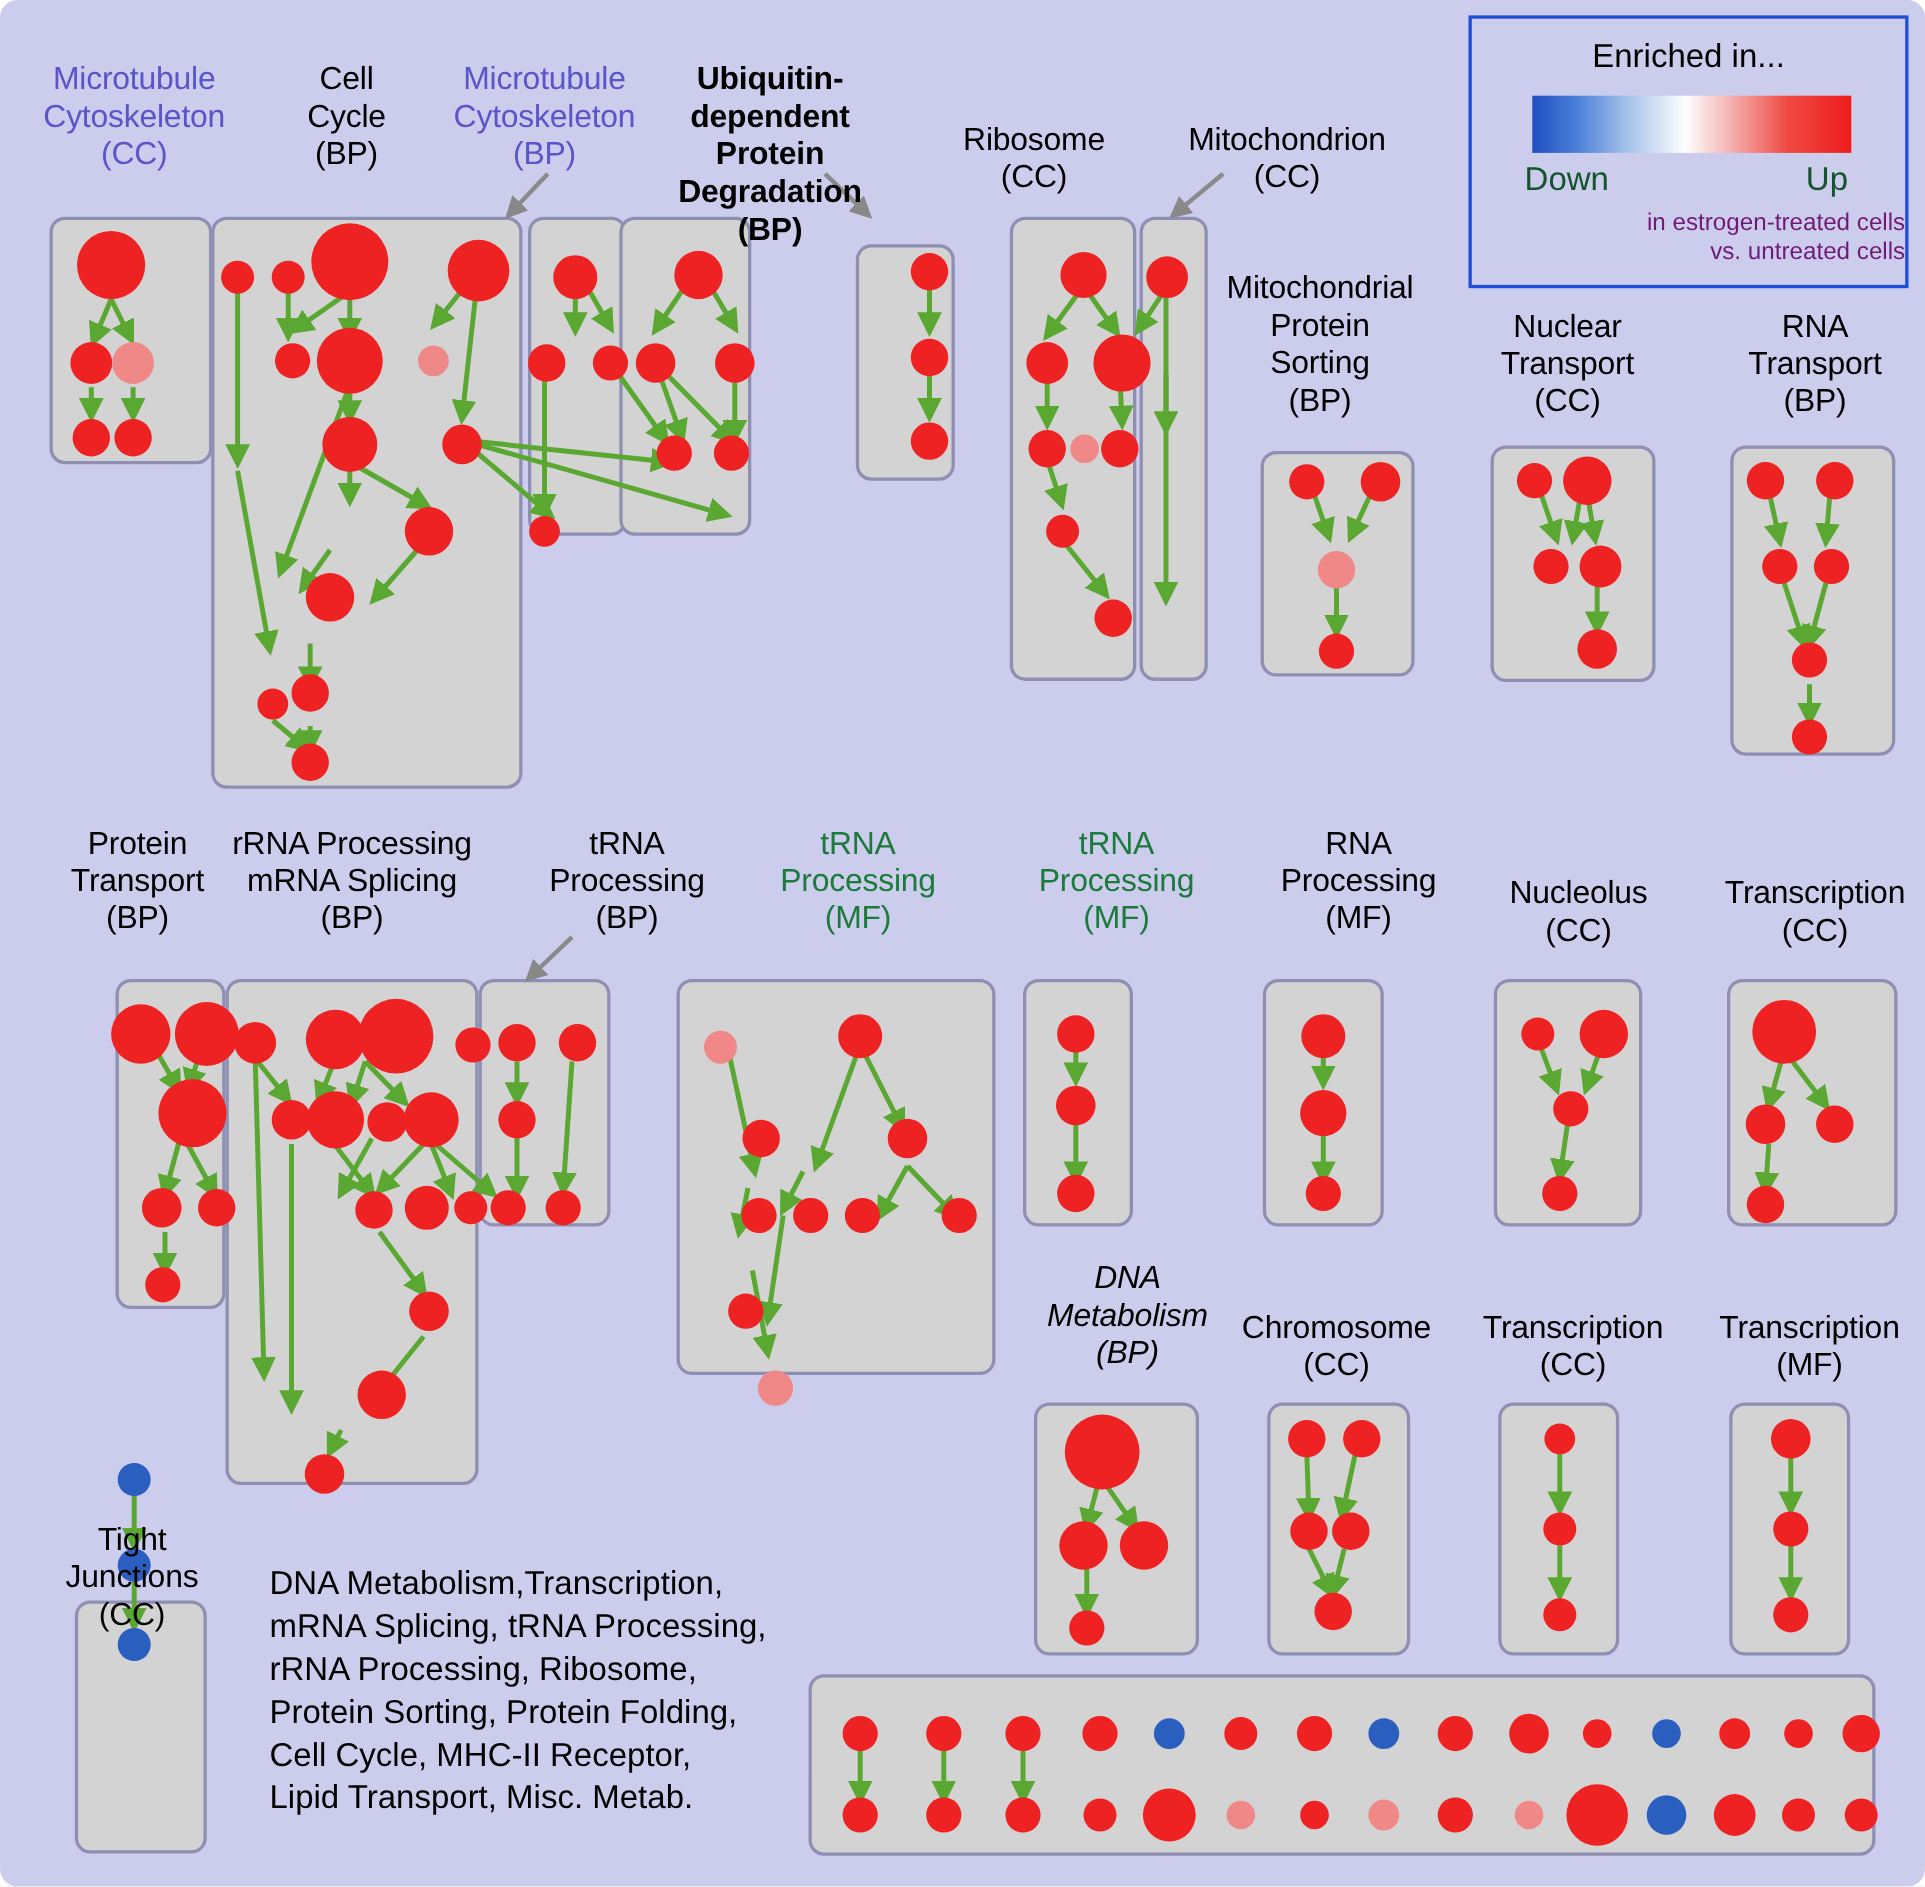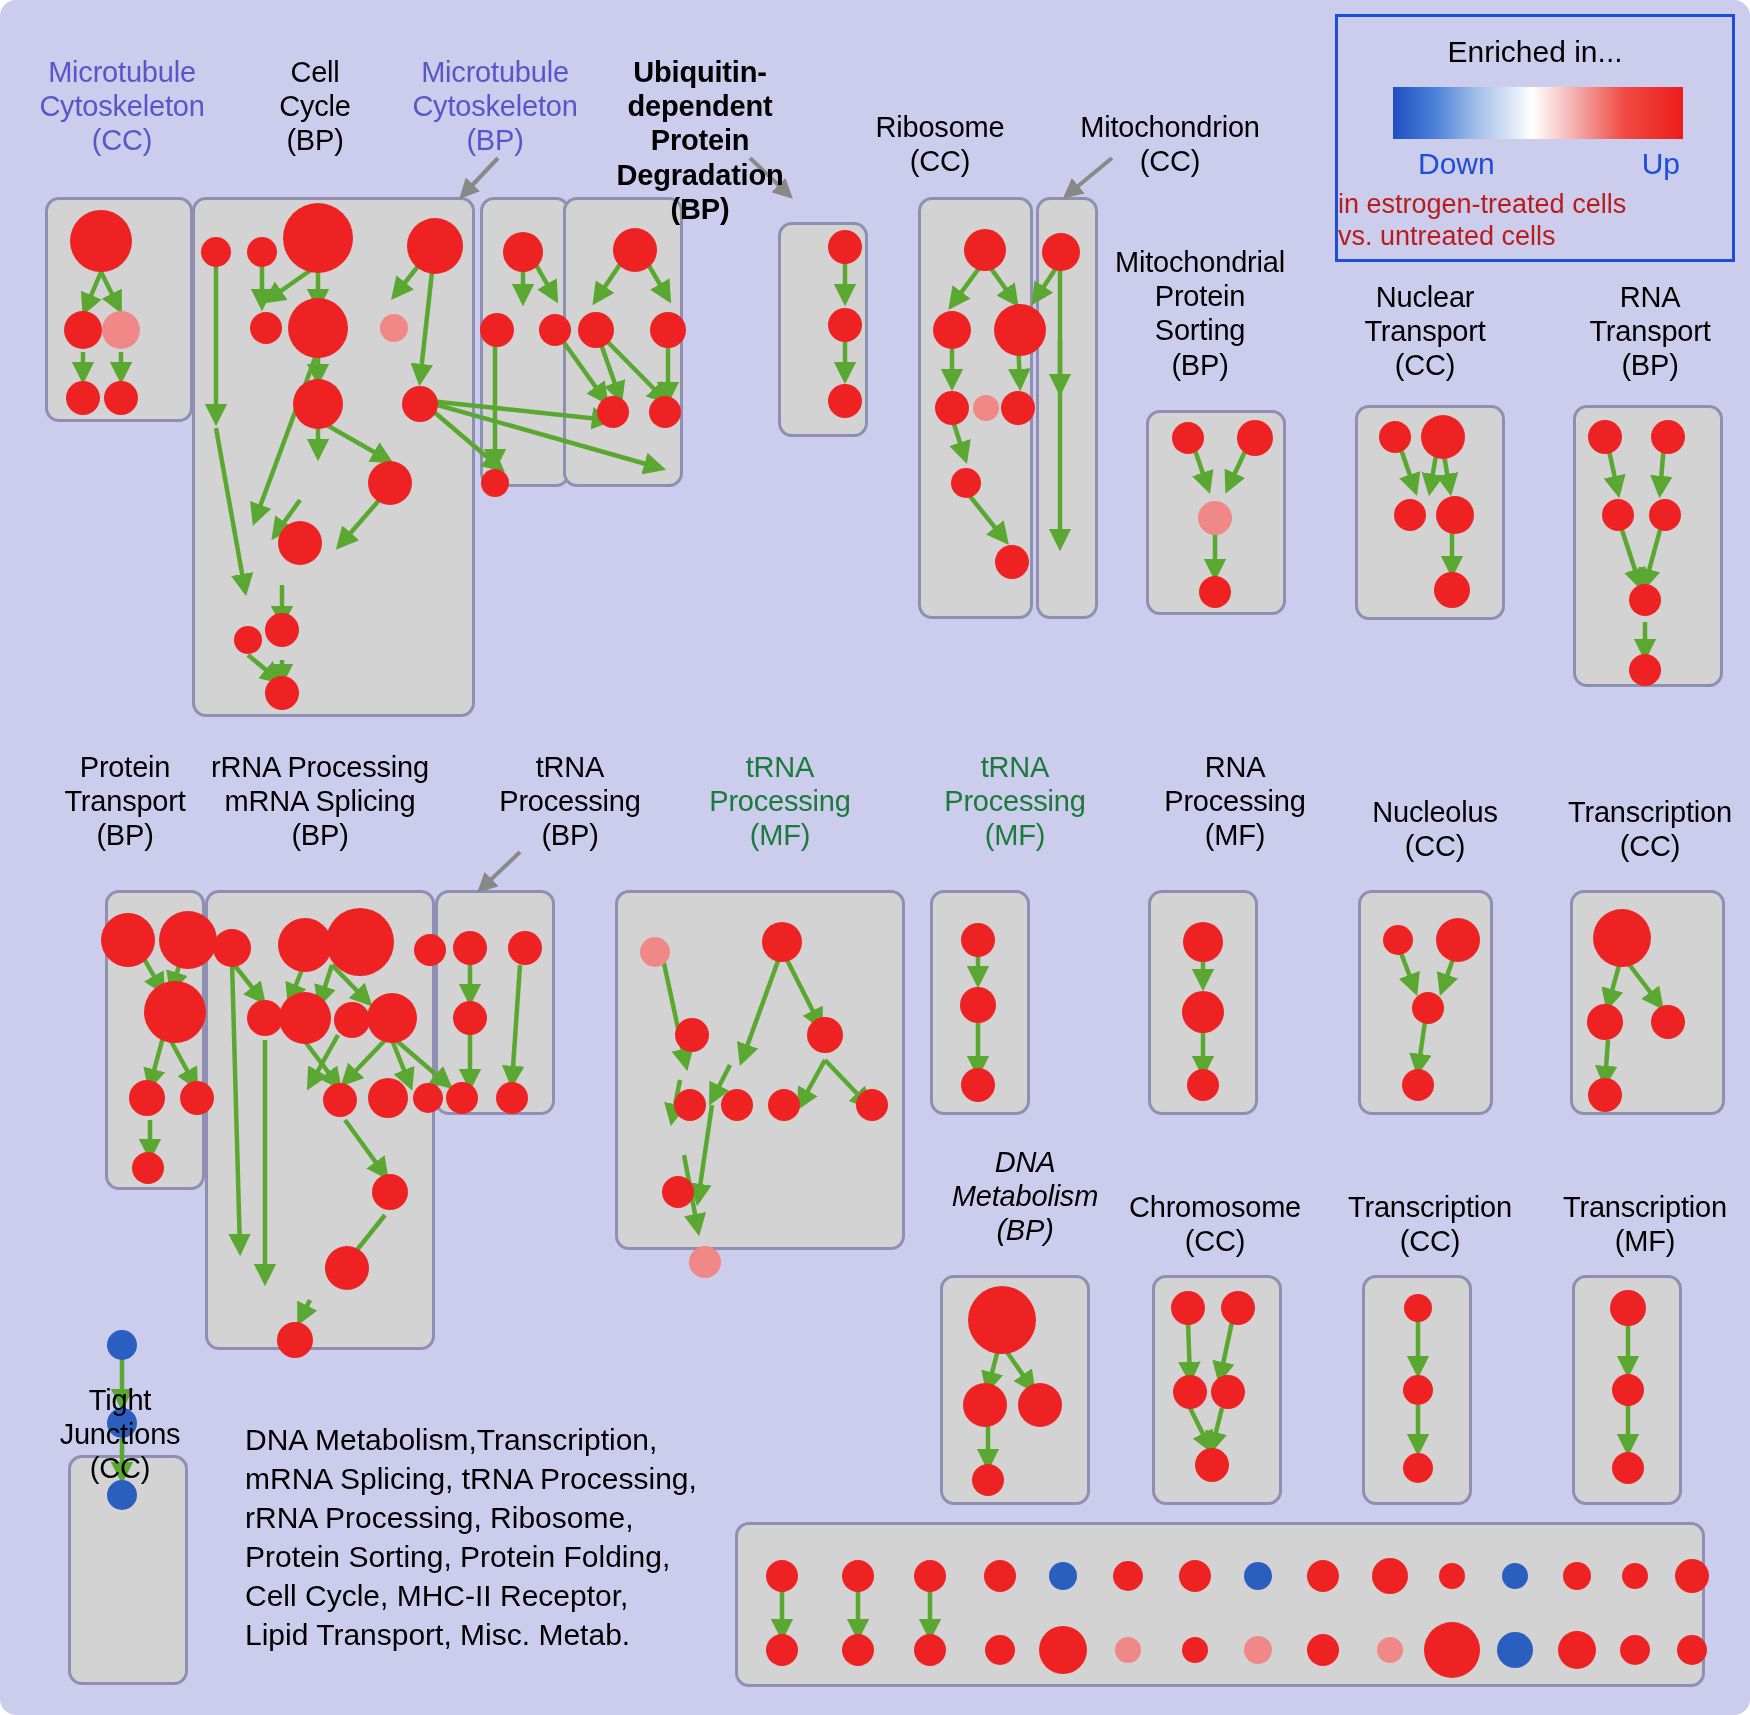--- a/index.html
+++ b/index.html
@@ -54,29 +54,28 @@
     font-size: 30px;
     color: #000;
   }
   .legend-bar {
     position: absolute;
     background: linear-gradient(to right,#1f4fc2 0%, #4a7fd8 14%, #9dbbe8 28%, #ffffff 48%, #f4b2b2 62%, #ef4a42 80%, #ee1c1c 100%);
   }
   .legend-down, .legend-up {
     position: absolute;
     font-size: 30px;
-    color: #1d4ed8;
-    margin-left: 32px;
+    color: #14532d;
   }
   .legend-sub {
     position: absolute;
     width: 100%;
-    text-align: left;
-    font-size: 27px;
-    color: #b91c1c;
+    text-align: right;
+    font-size: 22px;
+    color: #701a75;
     line-height: 1.18;
     white-space: pre-line;
   }
   .multilabel {
     position: absolute;
     font-size: 30px;
     color: #000;
     line-height: 1.3;
     white-space: pre-line;
     text-align: left;

